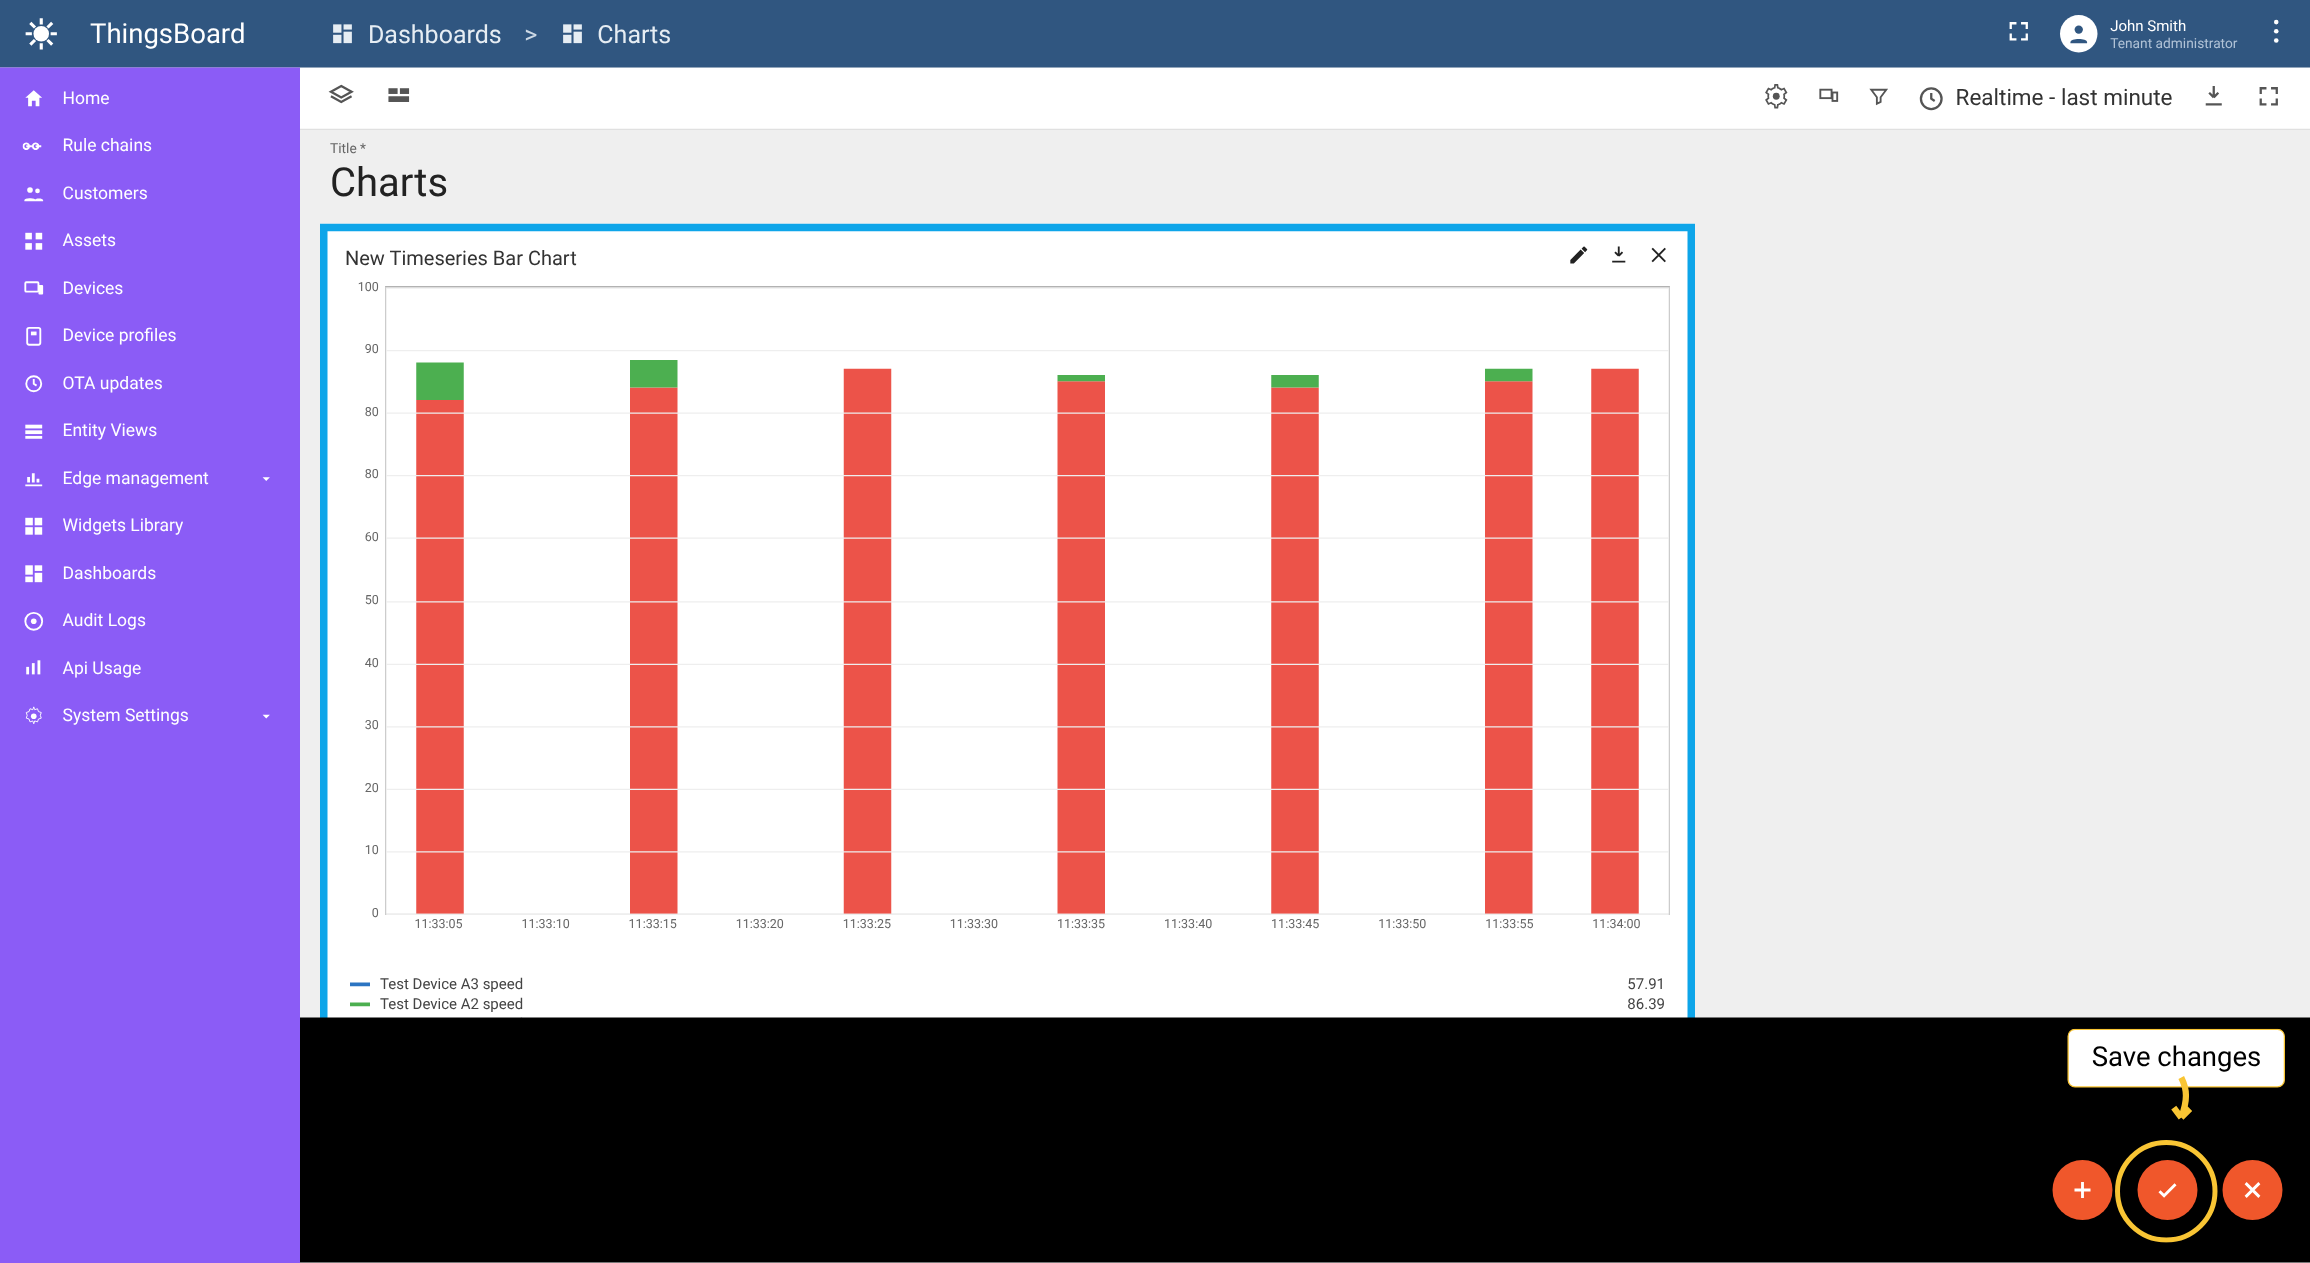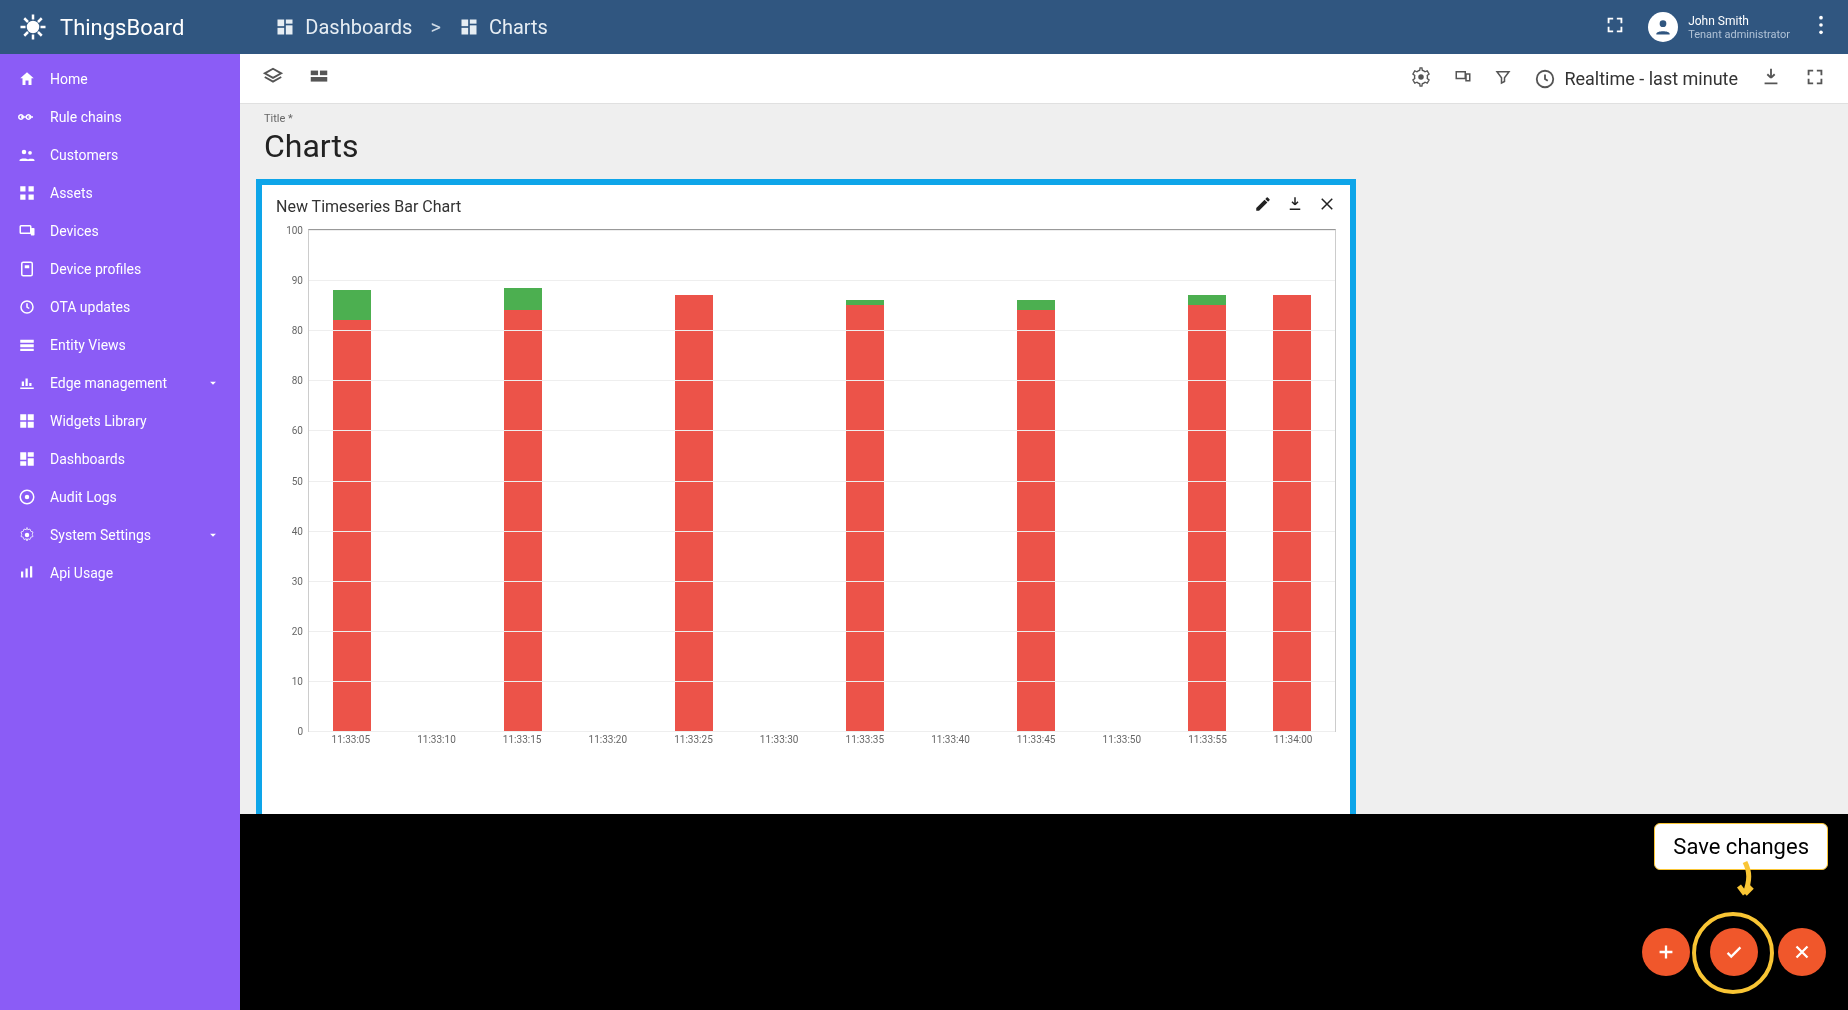--- a/index.html
+++ b/index.html
@@ -11,21 +11,21 @@
     overflow: hidden;
     position: relative;
   }
 
   
   .header {
     position: absolute; top: 0; left: 0; right: 0; height: 54px;
     background: #305680; color: #fff; display: flex; align-items: center;
     padding: 0 18px; z-index: 30;
   }
-  .brand { display: flex; align-items: center; gap: 12px; font-size: 22px; font-weight: 400; margin-right: 91px; }
+  .brand { display: flex; align-items: center; gap: 24px; font-size: 22px; font-weight: 400; margin-right: 68px; }
   .brand svg { width: 30px; height: 30px; }
   .breadcrumb { display: flex; align-items: center; gap: 18px; font-size: 20px; color: #fff; }
   .bc-item { display: flex; align-items: center; gap: 10px; color: #e6edf3; }
   .bc-item svg { width: 20px; height: 20px; fill: #e6edf3; }
   .bc-sep { color: #cdd9e5; }
   .cursor { cursor: pointer; }
   .header-right { margin-left: auto; display: flex; align-items: center; gap: 22px; }
   .header-right .icon { width: 22px; height: 22px; fill: #fff; }
   .user { display: flex; align-items: center; gap: 10px; }
   .user-circle { width: 30px; height: 30px; border-radius: 50%; background: #fff; display: flex; align-items: center; justify-content: center; }
@@ -248,35 +248,35 @@
     </div>
   <div class="nav-item cursor">
       <svg viewBox="0 0 24 24">
         <circle cx="12" cy="12" r="9" fill="none" stroke="#fff" stroke-width="2"></circle>
         <circle cx="12" cy="12" r="3"></circle>
       </svg>
       <span>Audit Logs</span>
     </div>
   <div class="nav-item cursor">
       <svg viewBox="0 0 24 24">
+        <rect x="4" y="10" width="3" height="8"></rect>
+        <rect x="10" y="6" width="3" height="12"></rect>
+        <rect x="16" y="3" width="3" height="15"></rect>
+      </svg>
+      <span>Api Usage</span>
+    </div>
+  <div class="nav-item cursor">
+      <svg viewBox="0 0 24 24">
         <circle cx="12" cy="12" r="3"></circle>
         <path d="M12 2l1 3 3-1 1 3 3 1-1 3 1 3-3 1-1 3-3-1-1 3-1-3-3 1-1-3-3-1 1-3-1-3 3-1 1-3 3 1z" fill="none" stroke="#fff" stroke-width="1"></path>
       </svg>
       <span>System Settings</span>
       <svg class="chev" viewBox="0 0 24 24">
         <path d="M7 10l5 5 5-5z"></path>
       </svg>
-    </div>
-  <div class="nav-item cursor">
-      <svg viewBox="0 0 24 24">
-        <rect x="4" y="10" width="3" height="8"></rect>
-        <rect x="10" y="6" width="3" height="12"></rect>
-        <rect x="16" y="3" width="3" height="15"></rect>
-      </svg>
-      <span>Api Usage</span>
     </div>
 </div>
 
 <div class="main">
   <div class="toolbar">
     <div class="toolbar-left">
       <span class="cursor"><svg viewBox="0 0 24 24">
             <path d="M12 3l9 5-9 5-9-5 9-5zm-9 9l9 5 9-5" fill="none" stroke="#555" stroke-width="2"></path>
           </svg></span>
       <span class="cursor"><svg viewBox="0 0 24 24">
@@ -380,20 +380,37 @@
             <div class="xtick" style="left: 37.5%;">11:33:25</div>
             <div class="xtick" style="left: 45.8333%;">11:33:30</div>
             <div class="xtick" style="left: 54.1667%;">11:33:35</div>
             <div class="xtick" style="left: 62.5%;">11:33:40</div>
             <div class="xtick" style="left: 70.8333%;">11:33:45</div>
             <div class="xtick" style="left: 79.1667%;">11:33:50</div>
             <div class="xtick" style="left: 87.5%;">11:33:55</div>
             <div class="xtick" style="left: 95.8333%;">11:34:00</div>
           </div>
         <div class="legend">
+          <div id="legend-rows">
+              <div class="legrow">
+                <span class="swatch" style="background: rgb(43, 116, 194);"></span>
+                <span>Test Device A3 speed</span>
+                <span class="legval">57.91</span>
+              </div>
+              <div class="legrow">
+                <span class="swatch" style="background: rgb(76, 175, 80);"></span>
+                <span>Test Device A2 speed</span>
+                <span class="legval">86.39</span>
+              </div>
+              <div class="legrow">
+                <span class="swatch" style="background: rgb(236, 83, 73);"></span>
+                <span>Test Device A1 speed</span>
+                <span class="legval">85.52</span>
+              </div>
+            </div>
         </div>
       </div>
     </div>
 
     <div class="footer">
       <span>Powered by </span><span class="ver">Thingsboard v.3.3.0</span>
     </div>
   </div>
 </div>
 

